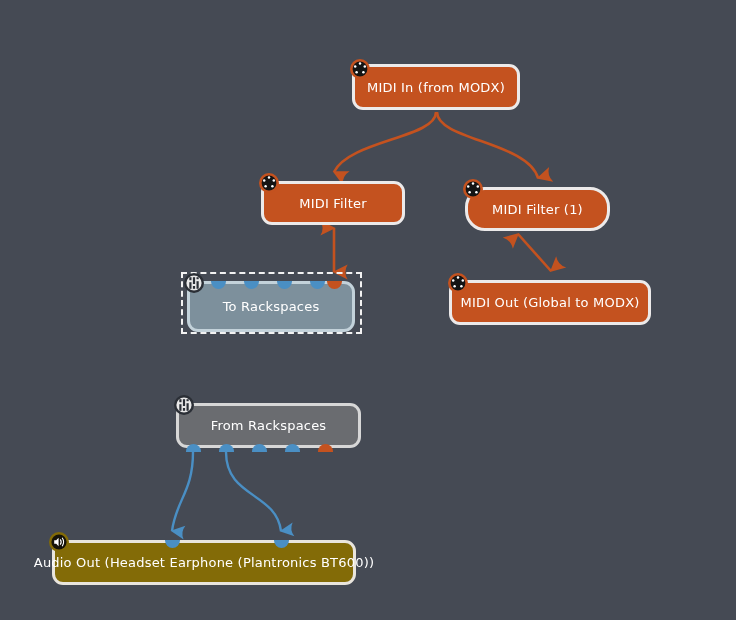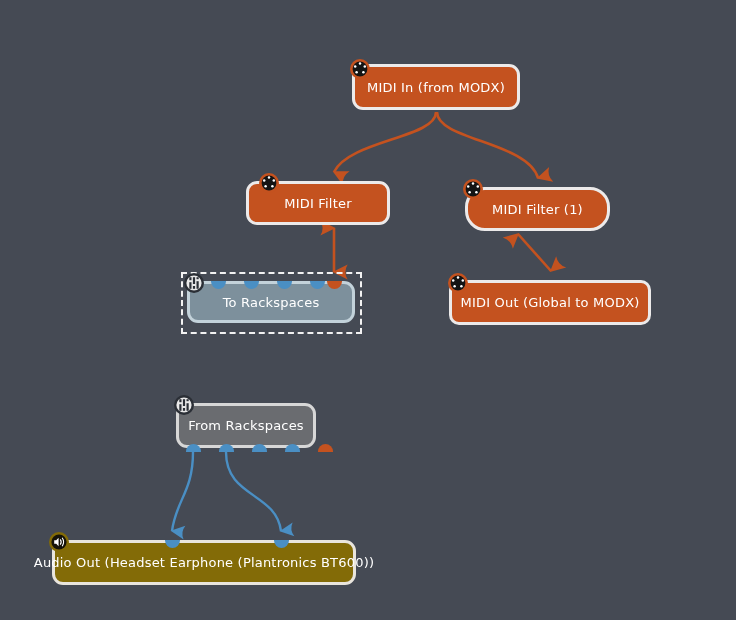--- a/index.html
+++ b/index.html
@@ -136,21 +136,21 @@
   <svg class="badge" style="left:349px; top:58px;" viewBox="0 0 22 22">
     <circle cx="11" cy="11" r="10" fill="#c4521f"></circle>
     <circle cx="11" cy="11" r="7.4" fill="#141414"></circle>
     <circle cx="11" cy="5.4" r="1.25" fill="#ffffff"></circle>
     <circle cx="6.2" cy="8.4" r="1.25" fill="#ffffff"></circle>
     <circle cx="15.8" cy="8.4" r="1.25" fill="#ffffff"></circle>
     <circle cx="7.6" cy="14.2" r="1.25" fill="#ffffff"></circle>
     <circle cx="14.4" cy="14.2" r="1.25" fill="#ffffff"></circle>
   </svg>
 
-  <div class="node midi" style="left:246px; top:181px; width:144px; height:44px;">
+  <div class="node midi" style="left:261px; top:181px; width:144px; height:44px;">
     <span class="node-label">MIDI Filter</span>
   </div>
   <svg class="badge" style="left:258px; top:172px;" viewBox="0 0 22 22">
     <circle cx="11" cy="11" r="10" fill="#c4521f"></circle>
     <circle cx="11" cy="11" r="7.4" fill="#141414"></circle>
     <circle cx="11" cy="5.4" r="1.25" fill="#ffffff"></circle>
     <circle cx="6.2" cy="8.4" r="1.25" fill="#ffffff"></circle>
     <circle cx="15.8" cy="8.4" r="1.25" fill="#ffffff"></circle>
     <circle cx="7.6" cy="14.2" r="1.25" fill="#ffffff"></circle>
     <circle cx="14.4" cy="14.2" r="1.25" fill="#ffffff"></circle>
@@ -168,48 +168,48 @@
     <circle cx="7.6" cy="14.2" r="1.25" fill="#ffffff"></circle>
     <circle cx="14.4" cy="14.2" r="1.25" fill="#ffffff"></circle>
   </svg>
 
   <div class="port top blue" style="left:211px; top:281px;"></div>
   <div class="port top blue" style="left:244px; top:281px;"></div>
   <div class="port top blue" style="left:277px; top:281px;"></div>
   <div class="port top blue" style="left:310px; top:281px;"></div>
   <div class="port top orange" style="left:327px; top:281px;"></div>
 
-  <div class="node rack-selected" style="left:187px; top:281px; width:168px; height:42px;">
+  <div class="node rack-selected" style="left:187px; top:281px; width:168px; height:51px;">
     <span class="node-label">To Rackspaces</span>
   </div>
   <svg class="badge" style="left:183px; top:272px;" viewBox="0 0 22 22">
     <circle cx="11" cy="11" r="10" fill="#2b2f36"></circle>
     <circle cx="11" cy="11" r="7.6" fill="#e9e9e9"></circle>
     <rect x="6.3" y="5.2" width="2.2" height="11.6" fill="#2b2f36"></rect>
     <rect x="9.9" y="5.2" width="2.2" height="11.6" fill="#2b2f36"></rect>
     <rect x="13.5" y="5.2" width="2.2" height="11.6" fill="#2b2f36"></rect>
     <rect x="5.6" y="8.2" width="3.6" height="2" fill="#e9e9e9"></rect>
     <rect x="9.2" y="12.0" width="3.6" height="2" fill="#e9e9e9"></rect>
     <rect x="12.8" y="7.2" width="3.6" height="2" fill="#e9e9e9"></rect>
   </svg>
 
-  <div class="node midi" style="left:449px; top:280px; width:202px; height:45px;border-radius:10px;">
+  <div class="node midi" style="left:449px; top:280px; width:202px; height:45px;">
     <span class="node-label">MIDI Out (Global to MODX)</span>
   </div>
   <svg class="badge" style="left:447px; top:272px;" viewBox="0 0 22 22">
     <circle cx="11" cy="11" r="10" fill="#c4521f"></circle>
     <circle cx="11" cy="11" r="7.4" fill="#141414"></circle>
     <circle cx="11" cy="5.4" r="1.25" fill="#ffffff"></circle>
     <circle cx="6.2" cy="8.4" r="1.25" fill="#ffffff"></circle>
     <circle cx="15.8" cy="8.4" r="1.25" fill="#ffffff"></circle>
     <circle cx="7.6" cy="14.2" r="1.25" fill="#ffffff"></circle>
     <circle cx="14.4" cy="14.2" r="1.25" fill="#ffffff"></circle>
   </svg>
 
-  <div class="node rack" style="left:176px; top:403px; width:140px; height:45px;">
+  <div class="node rack" style="left:176px; top:403px; width:185px; height:45px;">
     <span class="node-label">From Rackspaces</span>
   </div>
   <div class="port bottom blue" style="left:186px; top:444px;"></div>
   <div class="port bottom blue" style="left:219px; top:444px;"></div>
   <div class="port bottom blue" style="left:252px; top:444px;"></div>
   <div class="port bottom blue" style="left:285px; top:444px;"></div>
   <div class="port bottom orange" style="left:318px; top:444px;"></div>
   <svg class="badge" style="left:173px; top:394px;" viewBox="0 0 22 22">
     <circle cx="11" cy="11" r="10" fill="#2b2f36"></circle>
     <circle cx="11" cy="11" r="7.6" fill="#e9e9e9"></circle>

